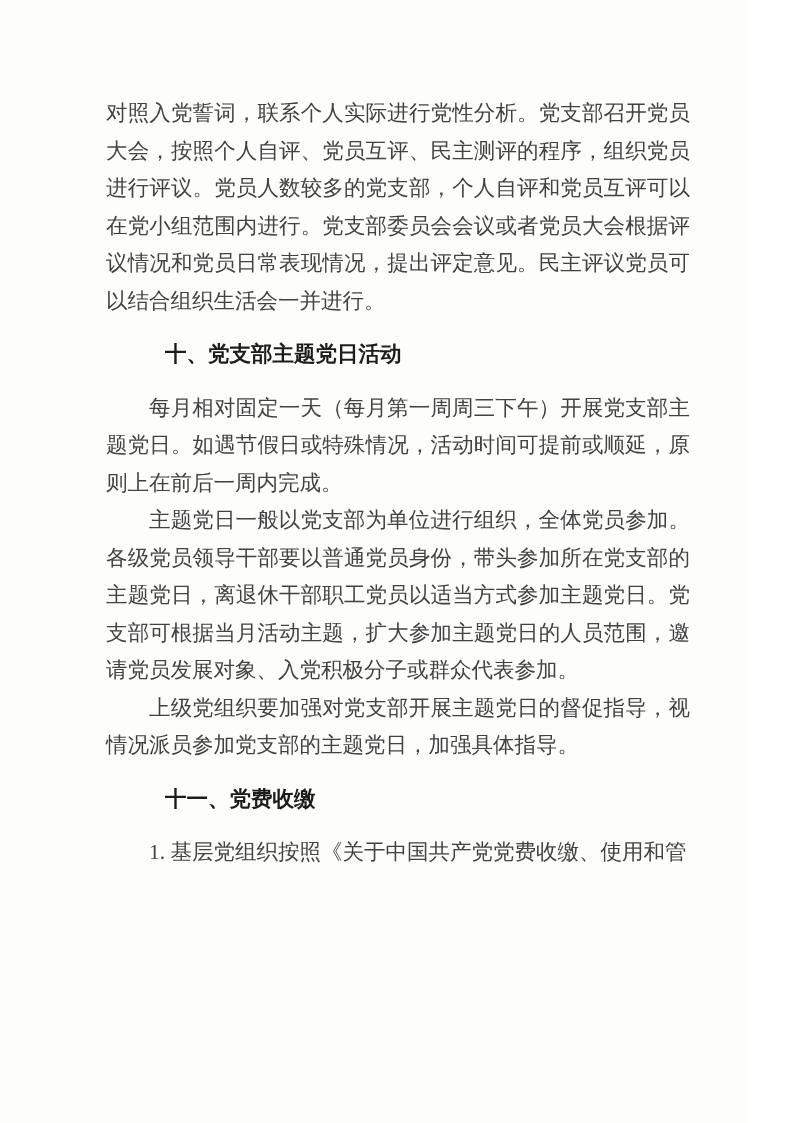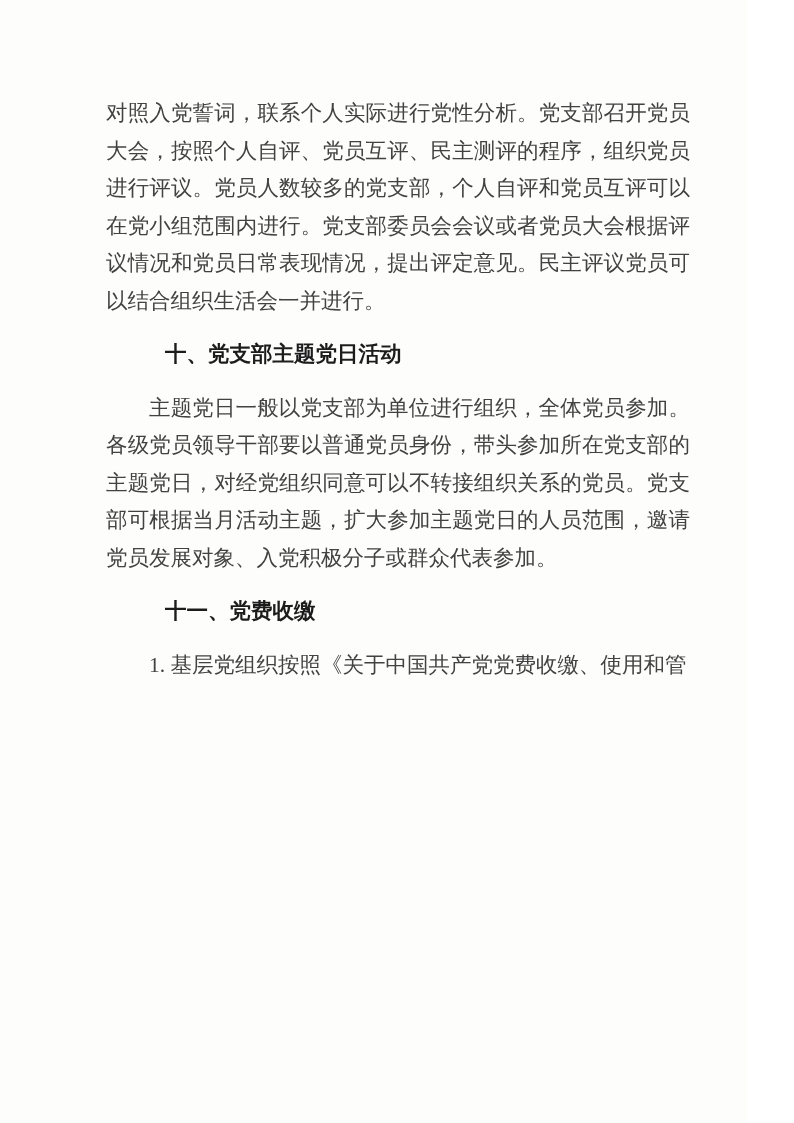--- a/index.html
+++ b/index.html
@@ -60,17 +60,19 @@
     font-family: "Liberation Serif", "DejaVu Serif", serif;
   }
 </style>
 </head>
 <body>
 
 <div class="page">
   <div class="content">
       <p class="paragraph no-indent">对照入党誓词，联系个人实际进行党性分析。党支部召开党员大会，按照个人自评、党员互评、民主测评的程序，组织党员进行评议。党员人数较多的党支部，个人自评和党员互评可以在党小组范围内进行。党支部委员会会议或者党员大会根据评议情况和党员日常表现情况，提出评定意见。民主评议党员可以结合组织生活会一并进行。</p>
       <h2 class="heading indent">十、党支部主题党日活动</h2>
-      <p class="paragraph indent">主题党日一般以党支部为单位进行组织，全体党员参加。各级党员领导干部要以普通党员身份，带头参加所在党支部的主题党日，对经党组织同意可以不转接组织关系的党员。党支部可根据当月活动主题，扩大参加主题党日的人员范围，邀请党员发展对象、入党积极分子或群众代表参加。</p>
+      <p class="paragraph indent">每月相对固定一天（每月第一周周三下午）开展党支部主题党日。如遇节假日或特殊情况，活动时间可提前或顺延，原则上在前后一周内完成。</p>
+      <p class="paragraph indent">主题党日一般以党支部为单位进行组织，全体党员参加。各级党员领导干部要以普通党员身份，带头参加所在党支部的主题党日，离退休干部职工党员以适当方式参加主题党日。党支部可根据当月活动主题，扩大参加主题党日的人员范围，邀请党员发展对象、入党积极分子或群众代表参加。</p>
+      <p class="paragraph indent">上级党组织要加强对党支部开展主题党日的督促指导，视情况派员参加党支部的主题党日，加强具体指导。</p>
       <h2 class="heading indent">十一、党费收缴</h2>
       <p class="paragraph indent">1. 基层党组织按照《关于中国共产党党费收缴、使用和管</p>
     </div>
 </div>
 
 </body></html>

